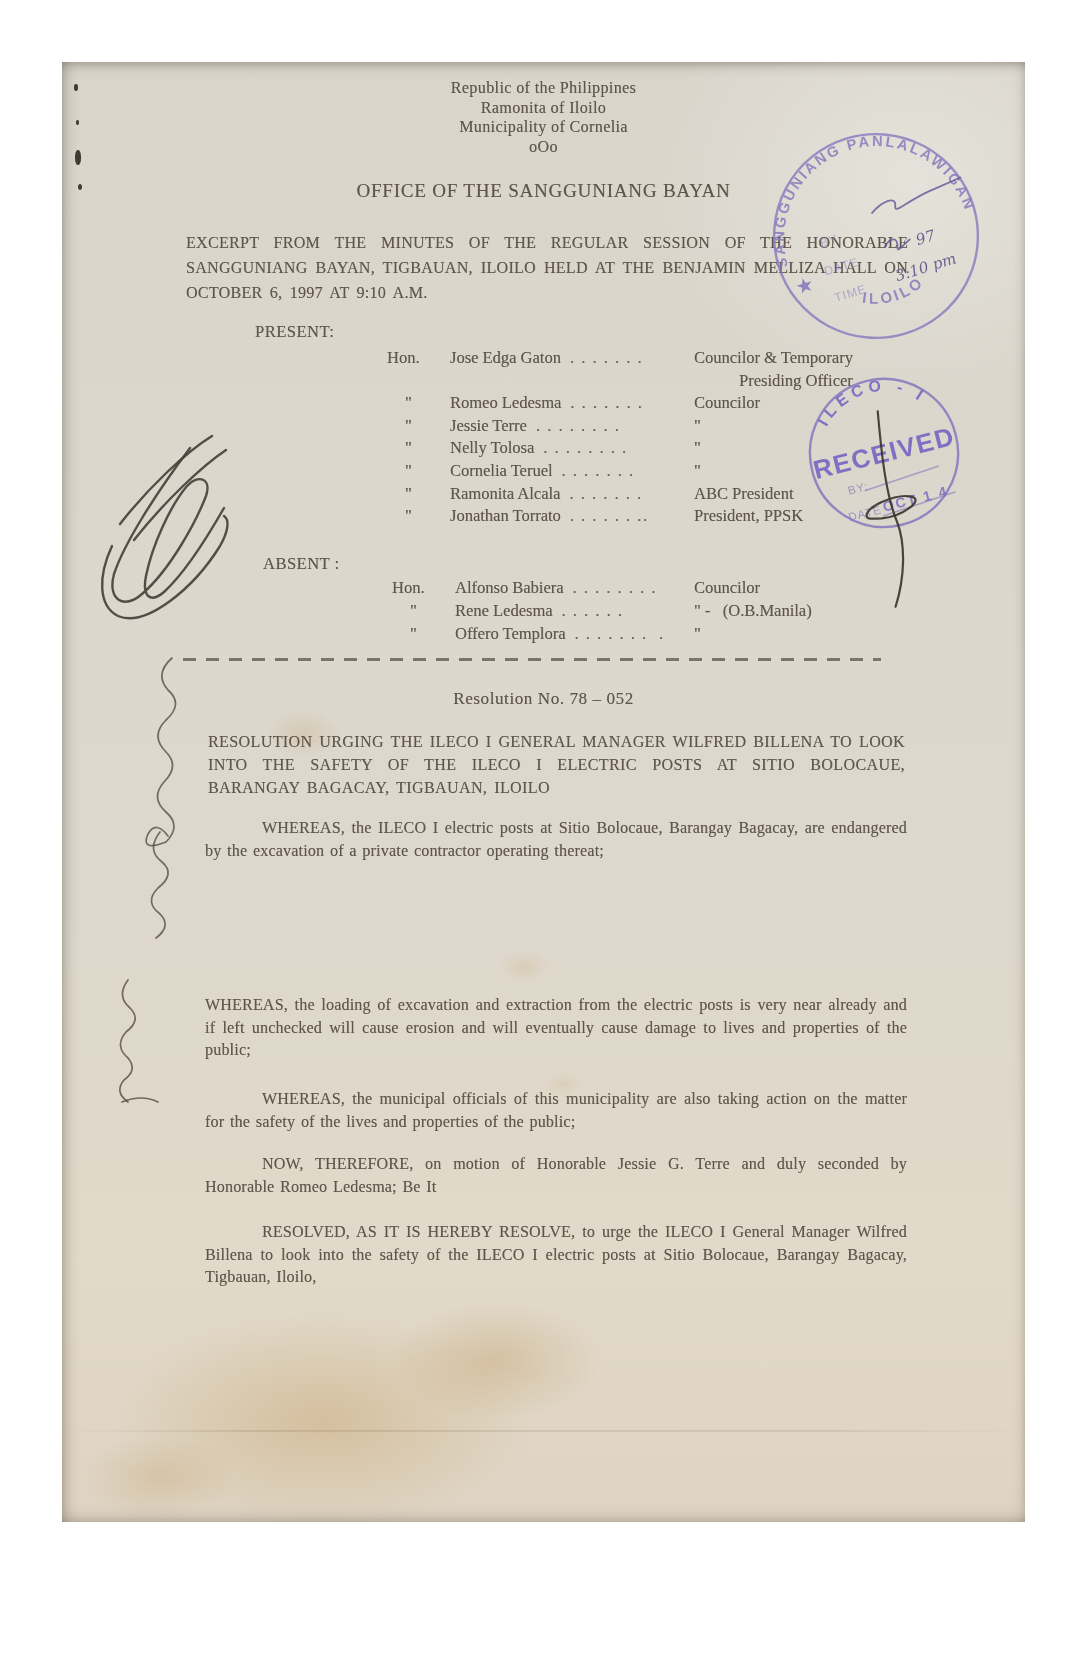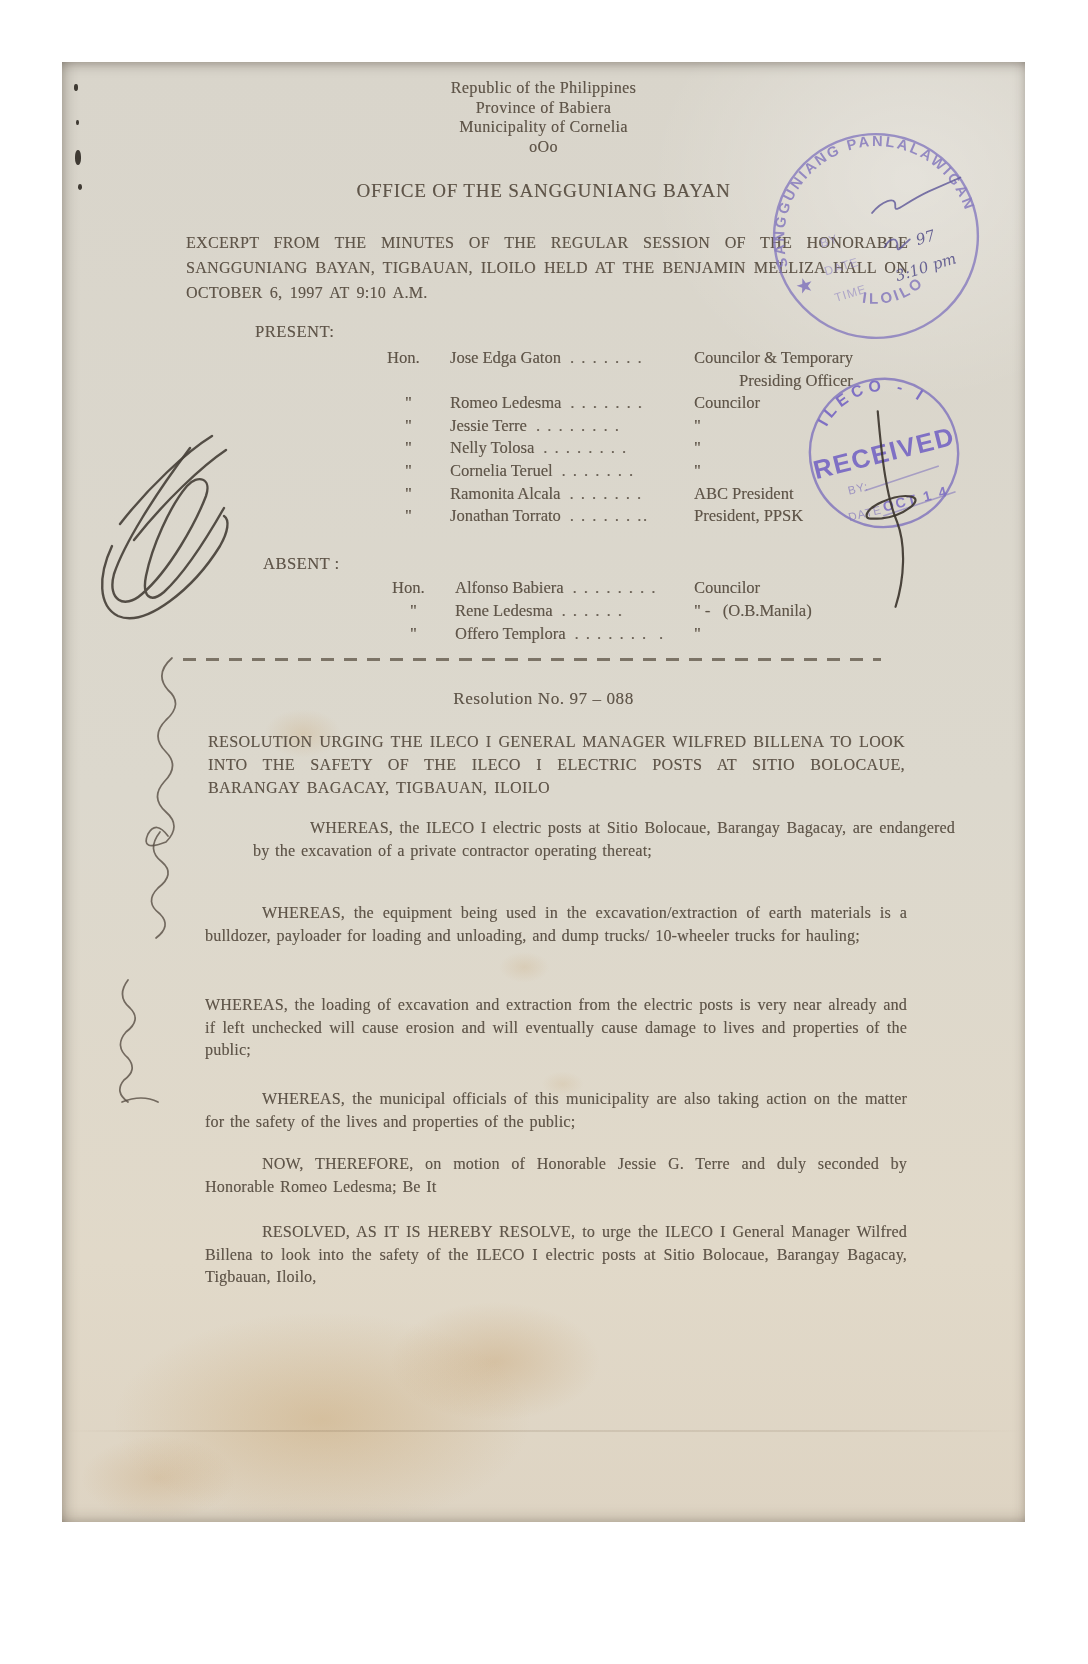--- a/index.html
+++ b/index.html
@@ -43,21 +43,21 @@
   .m-title{position:absolute;left:307px;top:0;white-space:pre;}
   .absentRows .m-title{left:302px;}
   .m-row.cont .m-title{left:352px;}
   .dashline{position:absolute;left:121px;top:596px;width:698px;height:3px;
     background:repeating-linear-gradient(90deg,#6b6254 0 13px,transparent 13px 23px);opacity:.85;}
   .resno{left:0;top:627px;width:963px;text-align:center;font-size:17px;letter-spacing:.6px;}
   .rtitle{left:146px;top:668px;width:697px;font-size:16px;line-height:23px;text-align:justify;
           letter-spacing:.4px;word-spacing:2.5px;}
   .para{left:143px;width:702px;font-size:16px;line-height:22.5px;text-align:justify;
         text-indent:57px;letter-spacing:.2px;word-spacing:1.5px;}
-  .p1{top:755px;margin-left:48px;}.p2{top:840px;}.p3{top:932px;text-indent:0;}
+  .p1{top:755px;}.p2{top:840px;}.p3{top:932px;text-indent:0;}
   .p4{top:1026px;}.p5{top:1091px;}.p6{top:1159px;}
   
   .stampbox{position:absolute;}
   .s1{left:698px;top:58px;width:232px;height:232px;transform:rotate(-17deg);opacity:.92;}
   .s2{left:740px;top:298px;width:180px;height:250px;transform:rotate(-14deg);}
   .spc{fill:none;stroke:#8478bd;stroke-width:2.4;opacity:.85;}
   .sp-arc{fill:#8478bd;font-size:14.5px;letter-spacing:2.4px;font-family:"Liberation Sans",sans-serif;font-weight:bold;opacity:.9;}
   .sp-arc2{fill:#8478bd;font-size:15px;letter-spacing:3px;font-family:"Liberation Sans",sans-serif;font-weight:bold;opacity:.9;}
   .sp-star{fill:#8478bd;font-size:20px;opacity:.95;}
   .sp-f{fill:#8f84c2;font-size:12px;font-family:"Liberation Sans",sans-serif;letter-spacing:1px;opacity:.65;}
@@ -79,21 +79,21 @@
   <div class="paper">
 
     <div class="crease"></div>
     <span class="speck" style="left:12px;top:22px;width:4px;height:7px;"></span>
     <span class="speck" style="left:14px;top:58px;width:3px;height:5px;"></span>
     <span class="speck" style="left:13px;top:88px;width:6px;height:15px;"></span>
     <span class="speck" style="left:16px;top:122px;width:4px;height:6px;"></span>
 
     <div class="t hdr">
       <div>Republic of the Philippines</div>
-      <div>Province of Babiera</div>
+      <div>Ramonita of Iloilo</div>
       <div>Municipality of Cornelia</div>
       <div>oOo</div>
     </div>
 
     <div class="t office">OFFICE OF THE SANGGUNIANG BAYAN</div>
 
     <div class="t excerpt">EXCERPT FROM THE MINUTES OF THE REGULAR SESSION OF THE HONORABLE SANGGUNIANG BAYAN, TIGBAUAN, ILOILO HELD AT THE BENJAMIN MELLIZA HALL ON OCTOBER 6, 1997 AT 9:10 A.M.</div>
 
     <div class="t seclabel presentL">PRESENT:</div>
     <div class="t rows presentRows">
@@ -131,25 +131,24 @@
       <div class="m-row">
         <span class="m-prefix">"</span><span class="m-name">Rene Ledesma</span><span class="m-dots">. . . . . .</span><span class="m-title">" -   (O.B.Manila)</span>
       </div>
       <div class="m-row">
         <span class="m-prefix">"</span><span class="m-name">Offero Templora</span><span class="m-dots">. . . . . . .  .</span><span class="m-title">"</span>
       </div>
     </div>
 
     <div class="dashline"></div>
 
-    <div class="t resno">Resolution No. 97 – 088</div>
+    <div class="t resno">Resolution No. 78 – 052</div>
     <div class="t rtitle">RESOLUTION URGING THE ILECO I GENERAL MANAGER WILFRED BILLENA TO LOOK INTO THE SAFETY OF THE ILECO I ELECTRIC POSTS AT SITIO BOLOCAUE, BARANGAY BAGACAY, TIGBAUAN, ILOILO</div>
 
     <div class="t para p1">WHEREAS, the ILECO I electric posts at Sitio Bolocaue, Barangay Bagacay, are endangered by the excavation of a private contractor operating thereat;</div>
-    <div class="t para p2">WHEREAS, the equipment being used in the excavation/extraction of earth materials is a bulldozer, payloader for loading and unloading, and dump trucks/ 10-wheeler trucks for hauling;</div>
     <div class="t para p3">WHEREAS, the loading of excavation and extraction from the electric posts is very near already and if left unchecked will cause erosion and will eventually cause damage to lives and properties of the public;</div>
     <div class="t para p4">WHEREAS, the municipal officials of this municipality are also taking action on the matter for the safety of the lives and properties of the public;</div>
     <div class="t para p5">NOW, THEREFORE, on motion of Honorable Jessie G. Terre and duly seconded by Honorable Romeo Ledesma; Be It</div>
     <div class="t para p6">RESOLVED, AS IT IS HEREBY RESOLVE, to urge the ILECO I General Manager Wilfred Billena to look into the safety of the ILECO I electric posts at Sitio Bolocaue, Barangay Bagacay, Tigbauan, Iloilo,</div>
 
     <svg class="stampbox" style="left:28px;top:362px;width:155px;height:215px;" viewBox="0 0 155 215">
       <path class="sig" d="M 30,100 C 58,64 96,28 122,12"></path>
       <path class="sig" d="M 44,116 C 74,78 112,42 136,26"></path>
       <path class="sig" d="M 100,24 C 64,72 34,120 24,150 C 17,176 34,186 52,170 C 80,146 106,98 116,72 C 122,54 108,50 97,62 C 80,82 62,122 56,152 C 52,172 60,180 74,168 C 96,148 118,112 134,84"></path>
       <path class="sig" d="M 22,122 C 8,152 8,182 28,192 C 56,204 104,164 130,122 C 138,108 140,96 134,92"></path>

